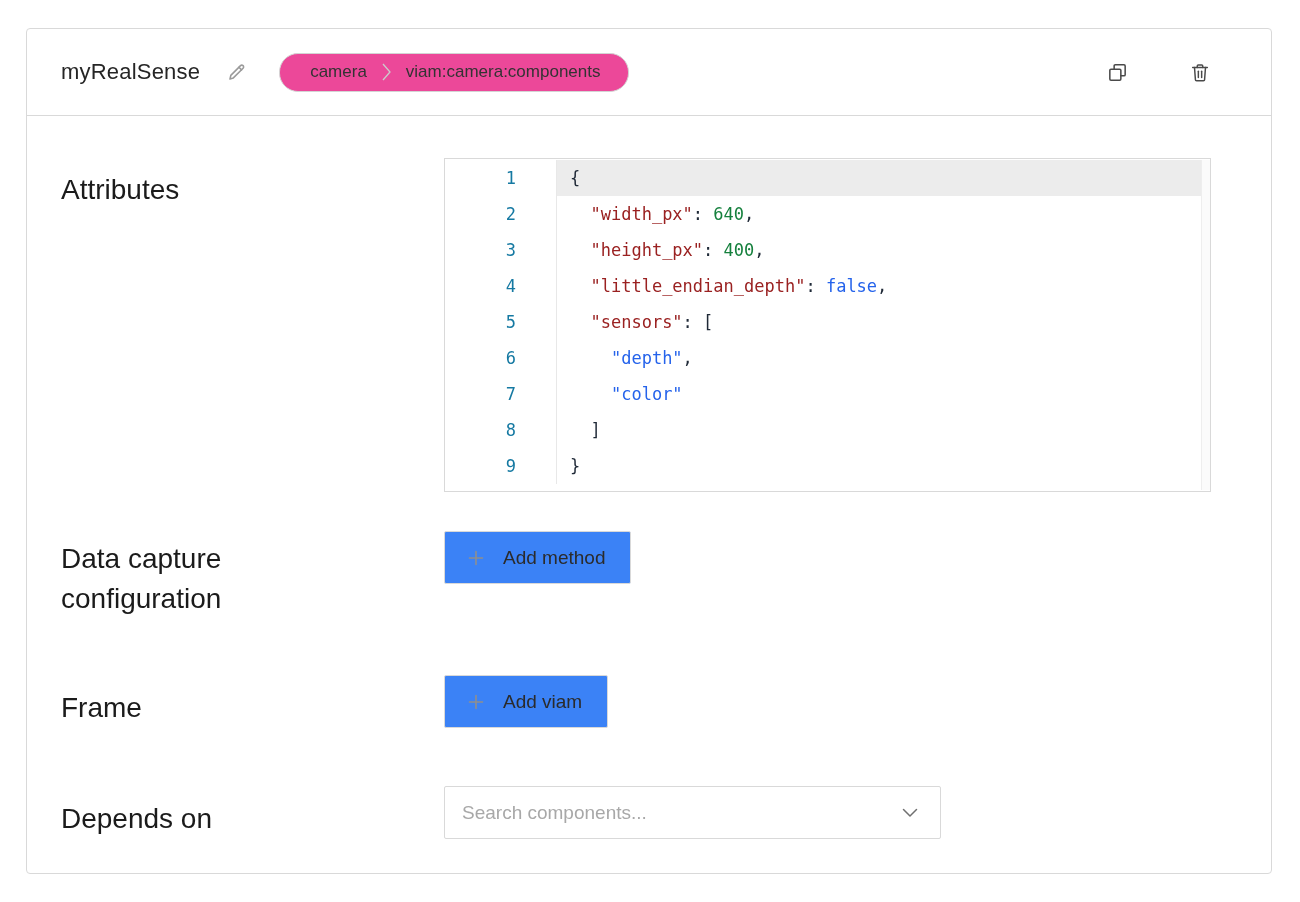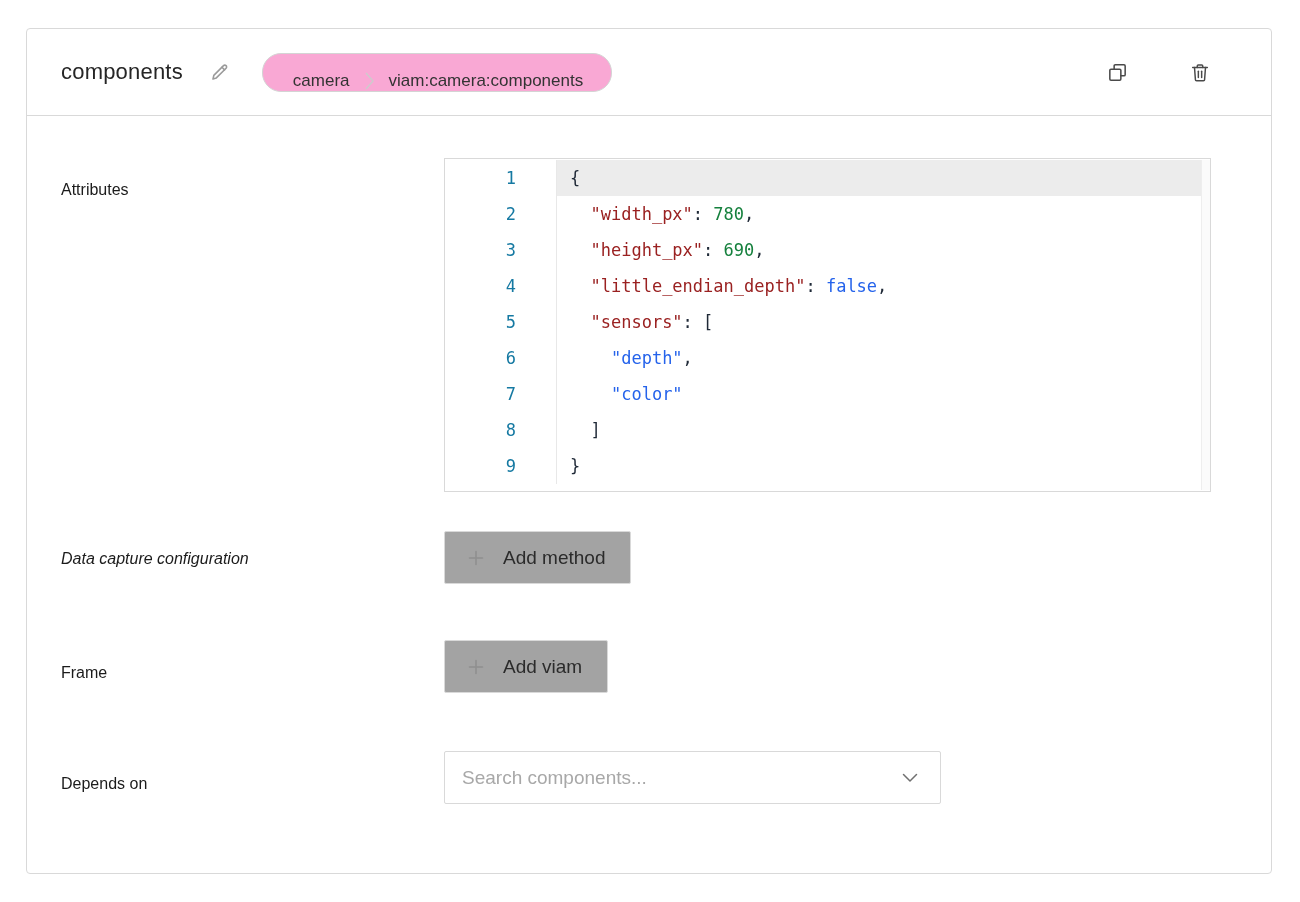--- a/index.html
+++ b/index.html
@@ -12,35 +12,35 @@
     background:#fff; border:1px solid var(--border, #d9d9d9); border-radius:4px;
     box-sizing:border-box;
   }
   .card-header {
     height:87px; border-bottom:1px solid var(--border, #d9d9d9);
     display:flex; align-items:center; padding:0 34px; box-sizing:border-box;
   }
   .title { font-size:22px; font-weight:500; color:#262626; margin:0 22px 0 0; letter-spacing:0.2px; }
   .icon-btn { background:none; border:none; padding:4px; cursor:pointer; display:flex; align-items:center; }
   .pill {
-    display:flex; align-items:flex-end; gap:15px; height:37px;
-    border:1px solid #d4d4d4; border-radius:19px; background:#f9a8d4;
+    display:flex; align-items:center; gap:15px; height:37px;
+    border:1px solid #d4d4d4; border-radius:19px; background:#ec4899;
     padding:0 28px 0 30px; margin-left:28px; font-size:17px; color:#333;
     white-space:nowrap;
   }
   .header-spacer { flex:1; }
   .header-actions { display:flex; align-items:center; gap:52px; margin-right:22px; }
 
   .card-body { padding:42px 34px 0 34px; box-sizing:border-box; }
   .row { display:flex; }
   .row-label {
     flex:0 0 383px; width:383px; box-sizing:border-box;
-    font-size:16px; color:#1b1b1b; line-height:40px;
-  }
-  .row-label .wrap { max-width:230px; display:block;font-style:italic; }
+    font-size:28px; color:#1b1b1b; line-height:40px;
+  }
+  .row-label .wrap { max-width:230px; display:block; }
 
   
   .row-attributes { margin-bottom:39px; }
   .row-attributes .row-label { padding-top:12px; }
   .editor {
     position:relative; width:767px; box-sizing:border-box;
     border:1px solid var(--border, #d9d9d9); background:#fff;
     padding:1px 0 7px 0;
   }
   .cm-line { display:flex; height:36px; }
@@ -64,21 +64,21 @@
   .cm-scrollbar {
     position:absolute; top:1px; bottom:1px; right:0; width:8px;
     background:#fbfbfb; border-left:1px solid #eeeeee;
   }
 
   
   .row-capture { margin-bottom:56px; }
   .row-capture .row-label { padding-top:8px; }
   .add-btn {
     display:inline-flex; align-items:center; gap:19px; height:53px;
-    padding:0 25px 0 23px; background:#a3a3a3;
+    padding:0 25px 0 23px; background:#3b82f6;
     border:1px solid var(--border, #d9d9d9); border-radius:2px;
     font-family:"Liberation Sans", sans-serif; font-size:19px; color:#2b2b2b;
     cursor:pointer;
   }
   .row-frame { align-items:flex-end; margin-bottom:58px; }
   .row-depends { align-items:flex-end; }
 
   
   .select {
     position:relative; width:497px; height:53px; box-sizing:border-box;
@@ -92,21 +92,21 @@
   }
   .select input::placeholder { color:var(--placeholder, #a8a8a8); opacity:1; }
   .select .chev { position:absolute; right:22px; top:50%; transform:translateY(-50%); display:flex; }
 </style>
 </head>
 <body>
 
 <div class="card">
 
   <div class="card-header">
-    <h1 class="title">components</h1>
+    <h1 class="title">myRealSense</h1>
 
     <button class="icon-btn" title="">
       <span style="display:flex;">
         <svg width="21" height="21" viewBox="0 0 24 24" fill="none" stroke="#9b9b9b" stroke-width="1.8" stroke-linejoin="round" stroke-linecap="round">
           <path d="M4.5 19.5l1-4.2L16.6 4.2a2.05 2.05 0 0 1 2.9 2.9L8.4 18.2l-3.9 1.3z"></path>
           <path d="M14.8 6l3 3"></path>
         </svg>
       </span>
     </button>
 
@@ -150,25 +150,25 @@
     <div class="row row-attributes">
       <div class="row-label">Attributes</div>
       <div class="editor">
         <div>
             <div class="cm-line active">
               <span class="cm-gutter">1</span>
               <span class="cm-code"><span class="tok-p">{</span></span>
             </div>
             <div class="cm-line">
               <span class="cm-gutter">2</span>
-              <span class="cm-code"><span class="tok-p">  </span><span class="tok-k">"width_px"</span><span class="tok-p">: </span><span class="tok-n">780</span><span class="tok-p">,</span></span>
+              <span class="cm-code"><span class="tok-p">  </span><span class="tok-k">"width_px"</span><span class="tok-p">: </span><span class="tok-n">640</span><span class="tok-p">,</span></span>
             </div>
             <div class="cm-line">
               <span class="cm-gutter">3</span>
-              <span class="cm-code"><span class="tok-p">  </span><span class="tok-k">"height_px"</span><span class="tok-p">: </span><span class="tok-n">690</span><span class="tok-p">,</span></span>
+              <span class="cm-code"><span class="tok-p">  </span><span class="tok-k">"height_px"</span><span class="tok-p">: </span><span class="tok-n">400</span><span class="tok-p">,</span></span>
             </div>
             <div class="cm-line">
               <span class="cm-gutter">4</span>
               <span class="cm-code"><span class="tok-p">  </span><span class="tok-k">"little_endian_depth"</span><span class="tok-p">: </span><span class="tok-v">false</span><span class="tok-p">,</span></span>
             </div>
             <div class="cm-line">
               <span class="cm-gutter">5</span>
               <span class="cm-code"><span class="tok-p">  </span><span class="tok-k">"sensors"</span><span class="tok-p">: [</span></span>
             </div>
             <div class="cm-line">

